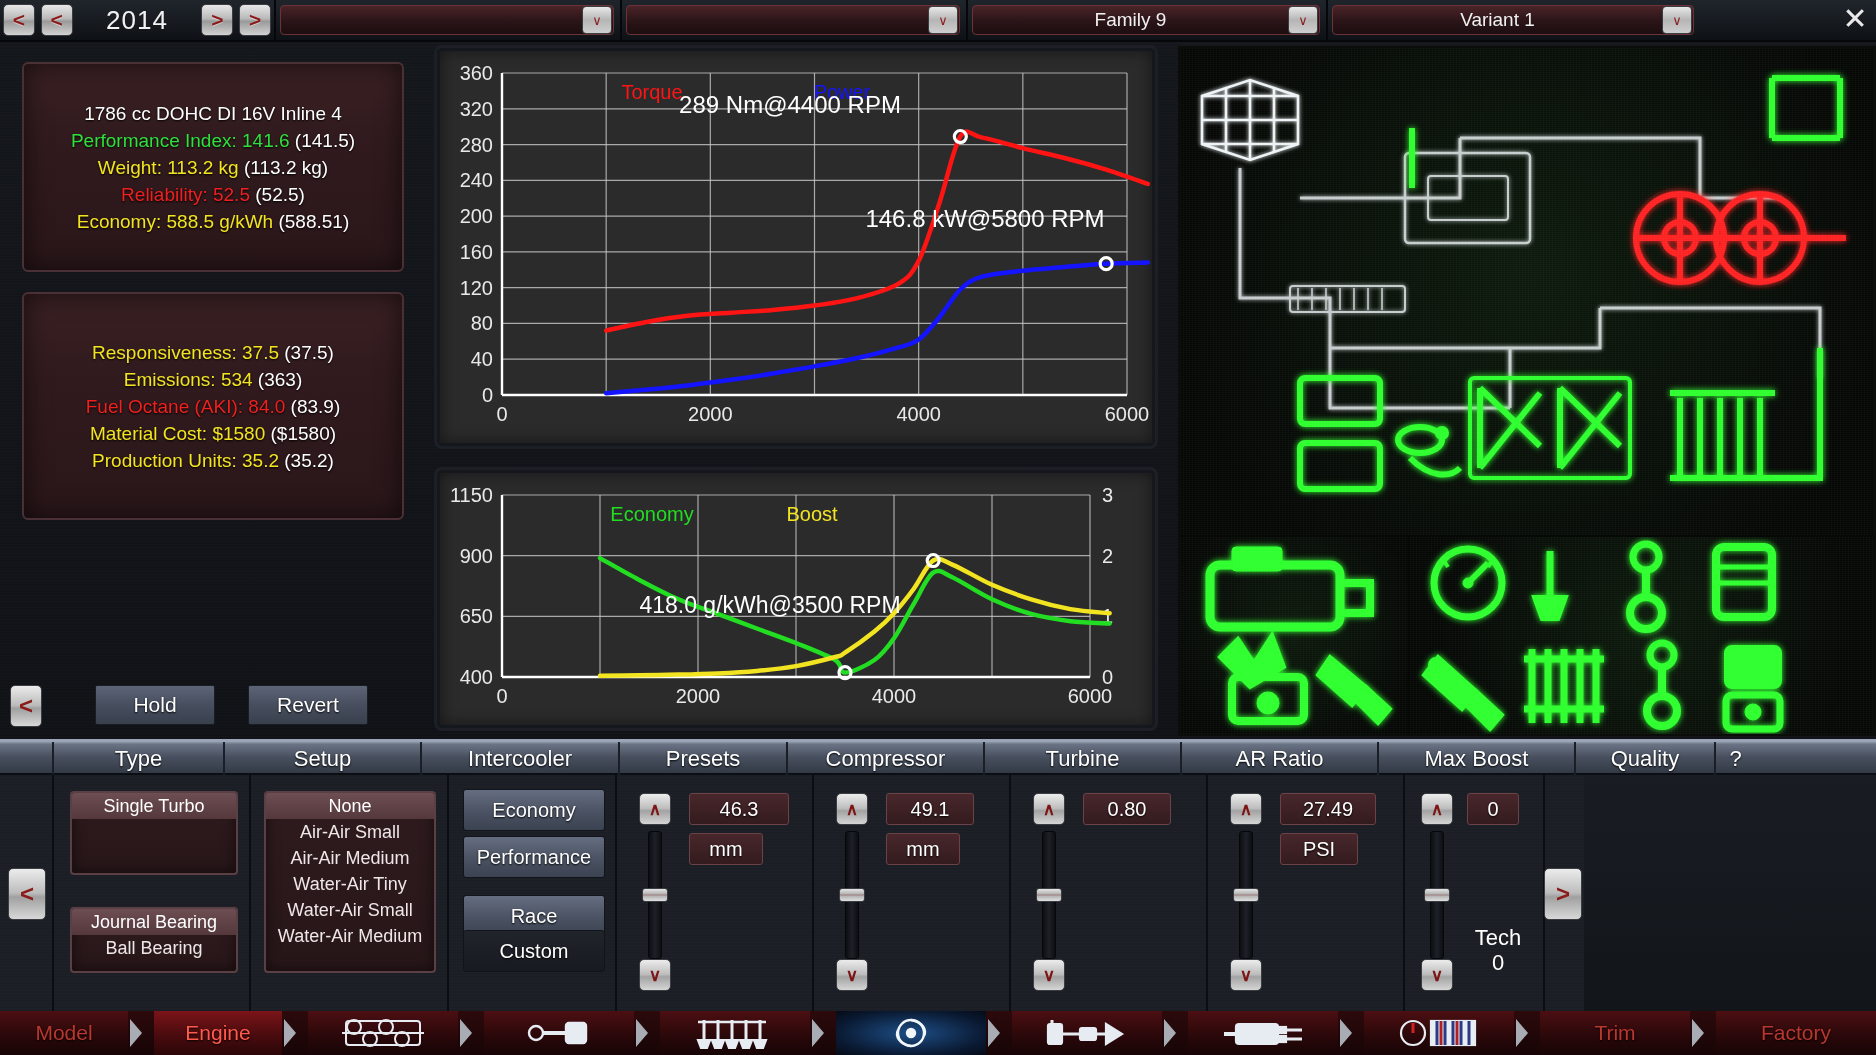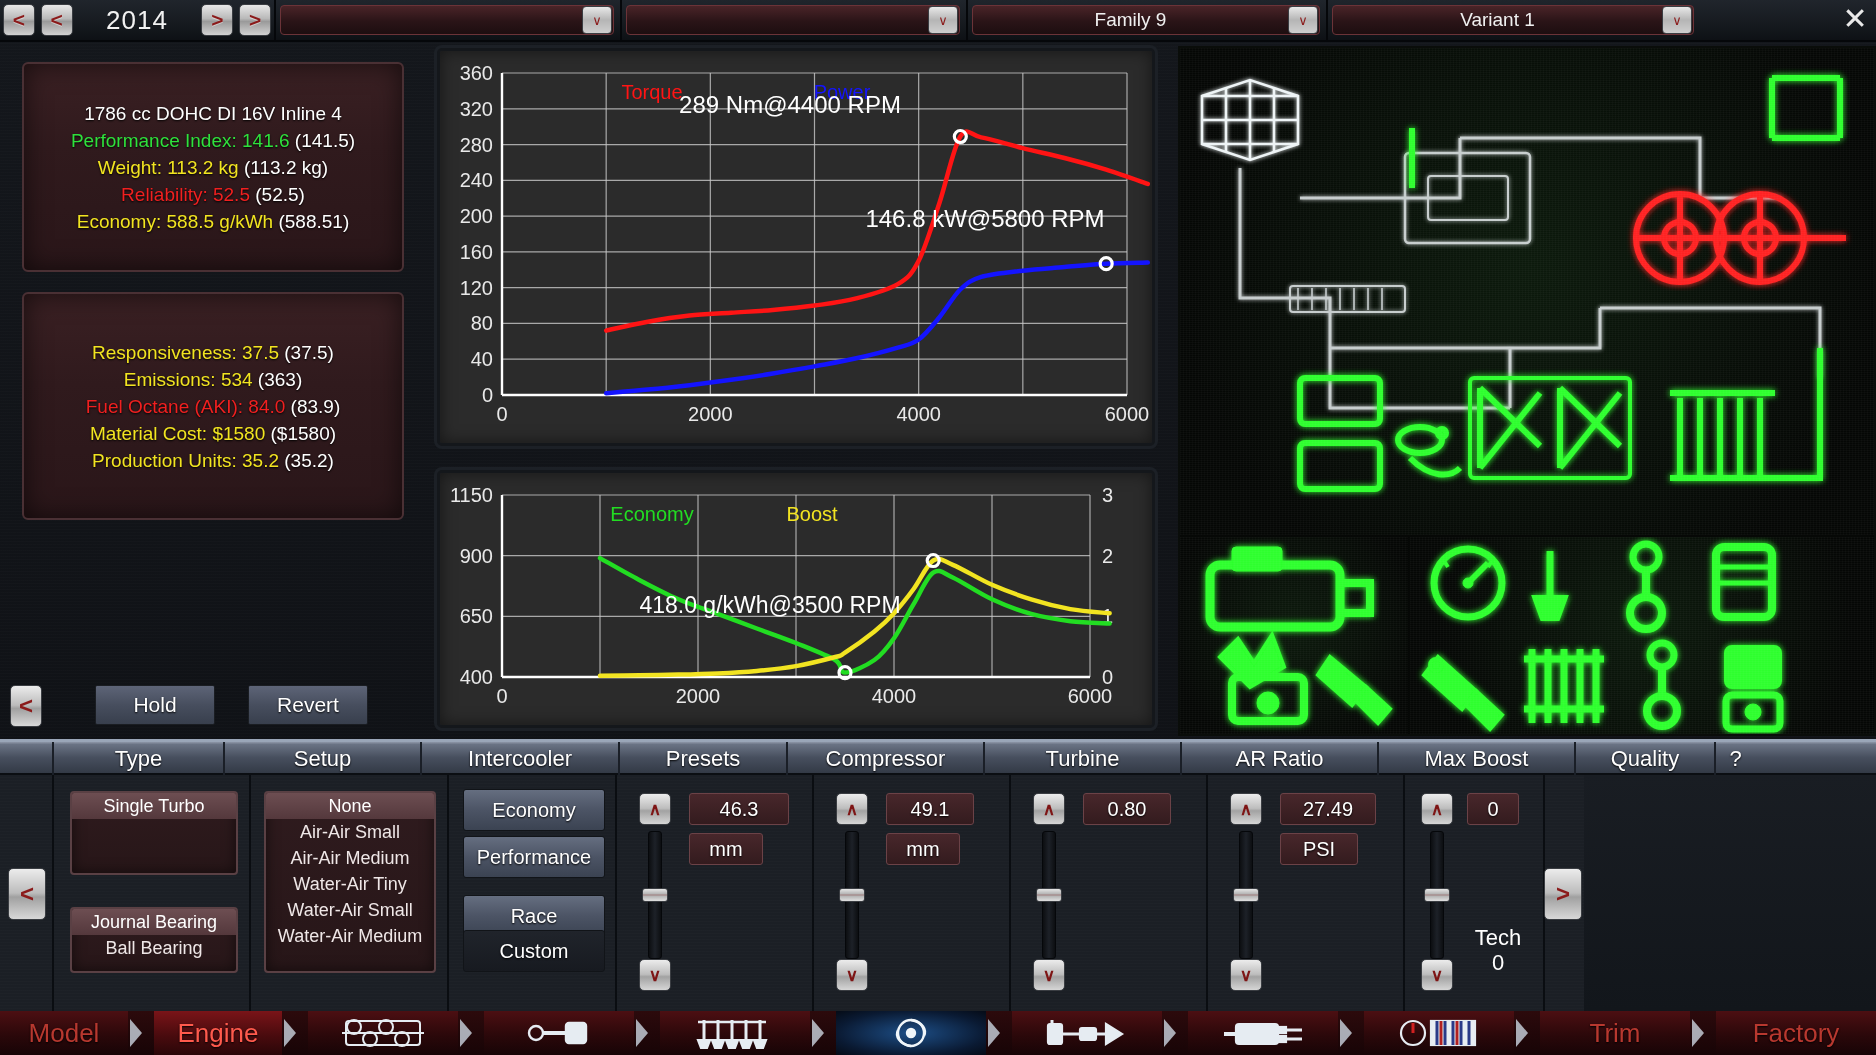--- a/index.html
+++ b/index.html
@@ -121,21 +121,21 @@
   .flatbtn { position:absolute; border:1px solid #1a1d22; border-radius:2px;
              background: linear-gradient(180deg,#5d6477 0%, #474e5e 50%, #383f4d 100%);
              color:#fff; font-size:21px; display:flex; align-items:center;
              justify-content:center; text-shadow:0 1px 2px #000; cursor:pointer; }
 
   
   #bottomnav { position:absolute; left:0; top:1011px; width:1876px; height:44px;
                background: linear-gradient(180deg,#b9c2d1 0%, #8c97a8 18%, #2a2f38 24%, #0d1014 100%);
                display:flex; align-items:stretch; }
   .navchev { position:relative; display:flex; align-items:center; justify-content:center;
-             color:#b8382f; font-size:26px; height:44px;
+             color:#b8382f; font-size:21px; height:44px;
              background: linear-gradient(180deg,#4c0f12 0%, #2b080a 55%, #170406 100%);
              text-shadow:0 1px 2px #000; cursor:pointer; }
   .navchev.active { background: linear-gradient(180deg,#7a1418 0%, #4a0b0e 55%, #2a0608 100%); color:#ff5a4d; }
   .navchev.glow { background: radial-gradient(ellipse at 50% 50%, #1d4e86 0%, #0a1a33 70%, #050b16 100%); }
   .chev { width:26px; height:44px; flex:0 0 26px;
           background: linear-gradient(180deg,#2c0a0c 0%, #170406 100%);
           position:relative; }
   .chev::after { content:""; position:absolute; left:2px; top:8px;
                  border-left:12px solid #c2c9d4; border-top:14px solid transparent;
                  border-bottom:14px solid transparent; opacity:.85; }

